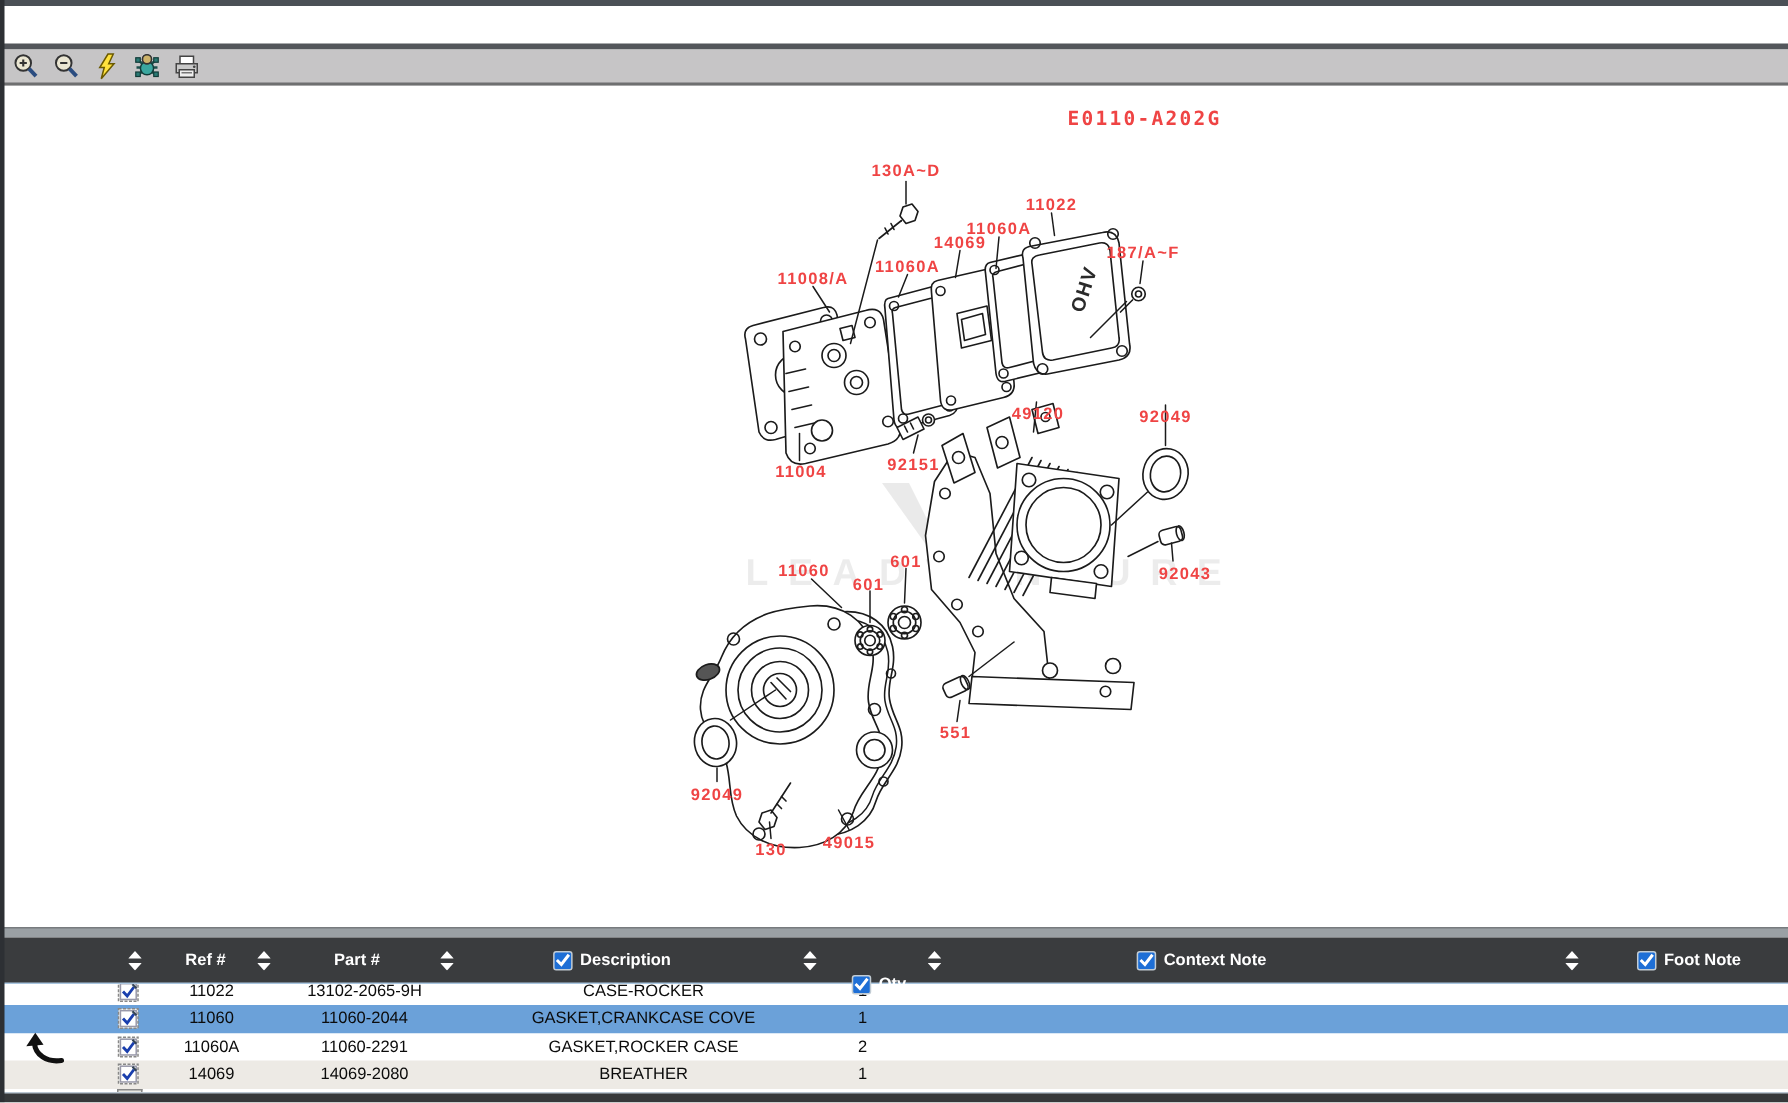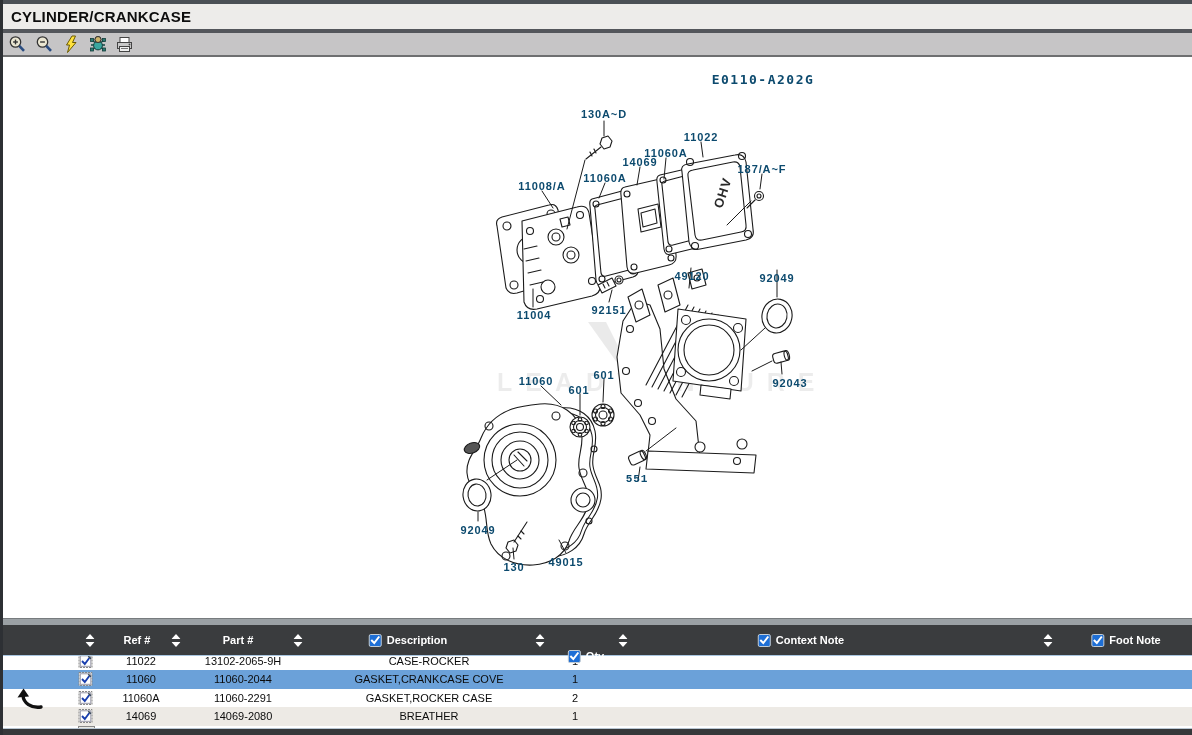--- a/index.html
+++ b/index.html
@@ -16,21 +16,21 @@
   .tbtn{width:22px;height:20px;display:flex;align-items:center;justify-content:center;margin-right:5px;cursor:pointer;}
   .diagram{position:absolute;top:59px;left:0;width:1192px;height:559px;background:#fff;}
   .art{position:absolute;top:0;left:0;}
   .art path,.art line,.art circle,.art ellipse,.art rect,.art polygon{
       stroke:#1b1b1b;stroke-width:1.1;fill:none;stroke-linejoin:round;stroke-linecap:round;}
   .art .f{fill:#ffffff;}
   .art .dk{fill:#555;}
   .art .ld{stroke-width:1;}
   .art text{font-family:"Liberation Sans",sans-serif;font-weight:bold;fill:#2a2a2a;stroke:none;}
   .dg-label{position:absolute;transform:translateX(-50%);font-weight:bold;font-size:11px;
-            letter-spacing:.9px;color:#0c4a6e;white-space:nowrap;cursor:pointer;}
+            letter-spacing:.9px;color:#ef4444;white-space:nowrap;cursor:pointer;}
   .dg-code{font-family:"DejaVu Sans Mono",monospace;font-size:13px;letter-spacing:1.5px;}
   .wm-text{position:absolute;left:497px;top:309px;font-size:25px;font-weight:bold;
            letter-spacing:13px;color:#000;opacity:.07;white-space:nowrap;}
   .wm-logo{position:absolute;left:586px;top:263px;opacity:.09;}
   .grip{position:absolute;top:618px;left:0;width:1192px;height:7px;background:#9aa0a4;border-top:1px solid #777b7e;box-sizing:border-box;}
   .thead{position:absolute;top:625px;left:0;width:1192px;height:30px;background:#3a3c3e;
          border-bottom:1px solid #a9c6e0;box-sizing:content-box;z-index:5;}
   .h-item{position:absolute;top:0;height:30px;display:flex;align-items:center;gap:5px;
           transform:translateX(-50%);color:#fff;font-weight:bold;font-size:11px;white-space:nowrap;cursor:pointer;}
   .cbx{width:13px;height:13px;background:#1e6fd6;border:1px solid #c2ccd4;border-radius:2px;
@@ -48,23 +48,20 @@
   .sliver{position:absolute;top:725.5px;left:0;width:1192px;height:2px;background:#fff;}
   .sliver-icon{position:absolute;left:78px;top:0;width:15px;height:2px;background:#e8e8e2;border:1px solid #888;border-bottom:none;}
   .bottombar{position:absolute;top:727.5px;left:0;width:1192px;height:7.5px;background:#36383a;border-top:1px solid #b9c6d2;box-sizing:content-box;}
   .back-arrow{position:absolute;left:16px;top:687px;z-index:10;cursor:pointer;}
 </style>
 </head>
 <body>
 
 <div class="app">
   <div class="topbar"></div>
-  <div class="titlebar">
-    <span class="title">CYLINDER/CRANKCASE</span>
-  </div>
   <div class="sep1"></div>
 
   <div class="toolbar">
     <div class="tbtn">
       <svg width="19" height="19" viewBox="0 0 19 19">
         <circle cx="7.5" cy="7" r="5.2" fill="#eae6d2" stroke="#333" stroke-width="1.3"></circle>
         <line x1="7.5" y1="4.6" x2="7.5" y2="9.4" stroke="#333" stroke-width="1.4"></line>
         <line x1="5.1" y1="7" x2="9.9" y2="7" stroke="#333" stroke-width="1.4"></line>
         <line x1="11.3" y1="10.8" x2="16" y2="15.8" stroke="#2a4c80" stroke-width="2.6"></line>
       </svg>
@@ -326,21 +323,21 @@
         <div class="dg-label" style="left: 542px; top: 121px;">11008/A</div>
         <div class="dg-label" style="left: 605px; top: 113px;">11060A</div>
         <div class="dg-label" style="left: 534px; top: 250px;">11004</div>
         <div class="dg-label" style="left: 609px; top: 245px;">92151</div>
         <div class="dg-label" style="left: 692px; top: 211px;">49120</div>
         <div class="dg-label" style="left: 777px; top: 213px;">92049</div>
         <div class="dg-label" style="left: 790px; top: 318px;">92043</div>
         <div class="dg-label" style="left: 536px; top: 316px;">11060</div>
         <div class="dg-label" style="left: 604px; top: 310px;">601</div>
         <div class="dg-label" style="left: 579px; top: 325px;">601</div>
-        <div class="dg-label" style="left: 637px; top: 414px; font-family: Liberation Mono, monospace;">551</div>
+        <div class="dg-label" style="left: 637px; top: 424px;">551</div>
         <div class="dg-label" style="left: 478px; top: 465px;">92049</div>
         <div class="dg-label" style="left: 514px; top: 502px;">130</div>
         <div class="dg-label" style="left: 566px; top: 497px;">49015</div>
       </div>
   </div>
 
   <div class="grip"></div>
   <div class="thead" id="thead">
       <div class="h-item" style="left: 90px;">
         <svg width="9" height="13" viewBox="0 0 9 13">

